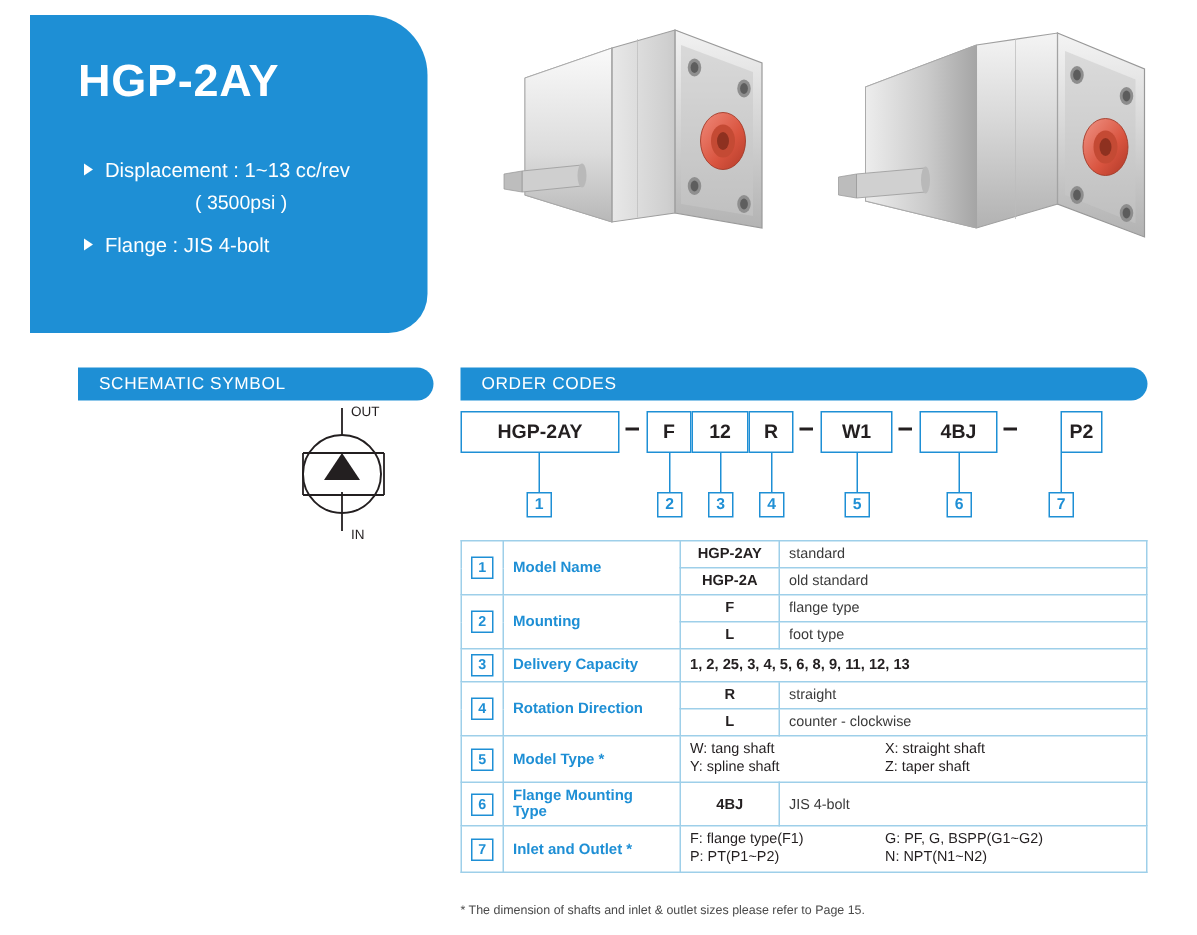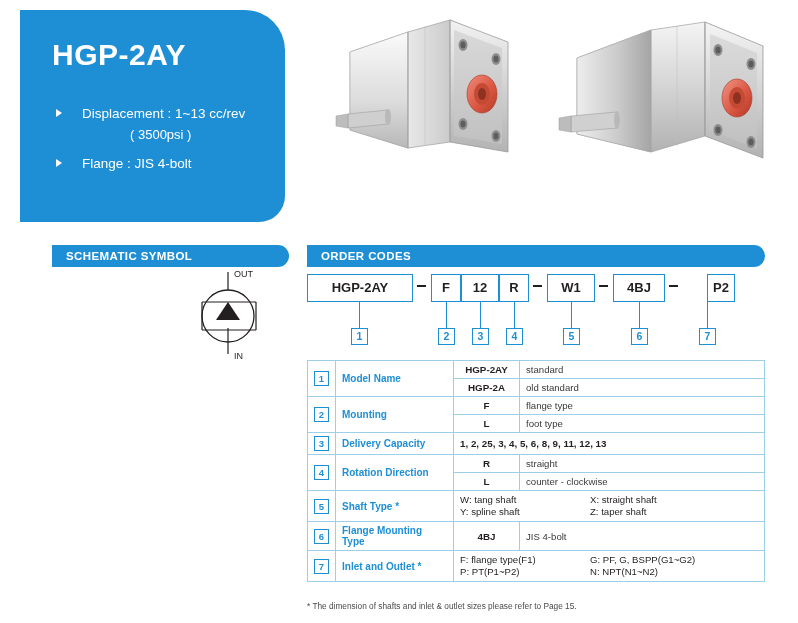--- a/index.html
+++ b/index.html
@@ -40,21 +40,21 @@
     position: absolute;
     left: 36px;
     top: 96px;
     width: 220px;
   }
   .spec-item {
     font-size: 13.5px;
     line-height: 16px;
     margin-bottom: 13px;
     position: relative;
-    padding-left: 26px;
+    padding-left: 14px;
     white-space: nowrap;
   }
   .spec-item .tri {
     position: absolute;
     left: 0;
     top: 3px;
     width: 0;
     height: 0;
     border-left: 6px solid #ffffff;
     border-top: 4px solid transparent;
@@ -80,21 +80,21 @@
   .pump-photo { position: absolute; top: 0; }
   .pump-photo svg { display: block; }
 
   
   .section-header {
     position: absolute;
     height: 22px;
     background: #1e8fd5;
     color: #ffffff;
     font-size: 11.5px;
-    font-weight: bold;
+    font-weight: normal;
     letter-spacing: 0.4px;
     line-height: 22px;
     padding-left: 14px;
     box-sizing: border-box;
     border-top-right-radius: 11px;
     border-bottom-right-radius: 11px;
   }
   #schematic-header { left: 52px; top: 245px; width: 237px; }
   #order-codes-header { left: 307px; top: 245px; width: 458px; }
 
@@ -445,21 +445,21 @@
       <td class="c-code">R</td>
       <td class="c-desc">straight</td>
     </tr>
     <tr>
       <td class="c-code">L</td>
       <td class="c-desc">counter - clockwise</td>
     </tr>
 
     <tr>
       <td class="c-num"><span class="nb">5</span></td>
-      <td class="c-label">Shaft Type *</td>
+      <td class="c-label">Model Type *</td>
       <td colspan="2">
         <div class="two-col">
           <div class="col1">
             <div>W: tang shaft</div>
             <div>Y: spline shaft</div>
           </div>
           <div class="col2">
             <div>X: straight shaft</div>
             <div>Z: taper shaft</div>
           </div>

